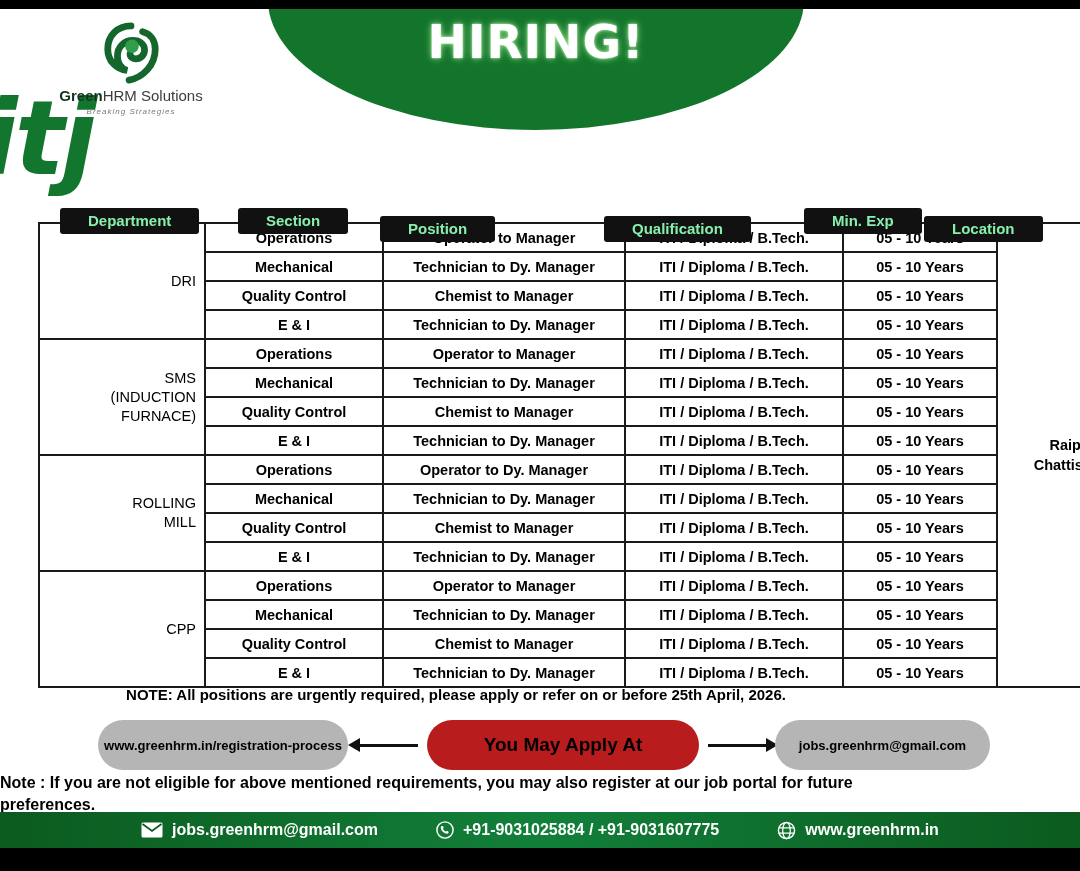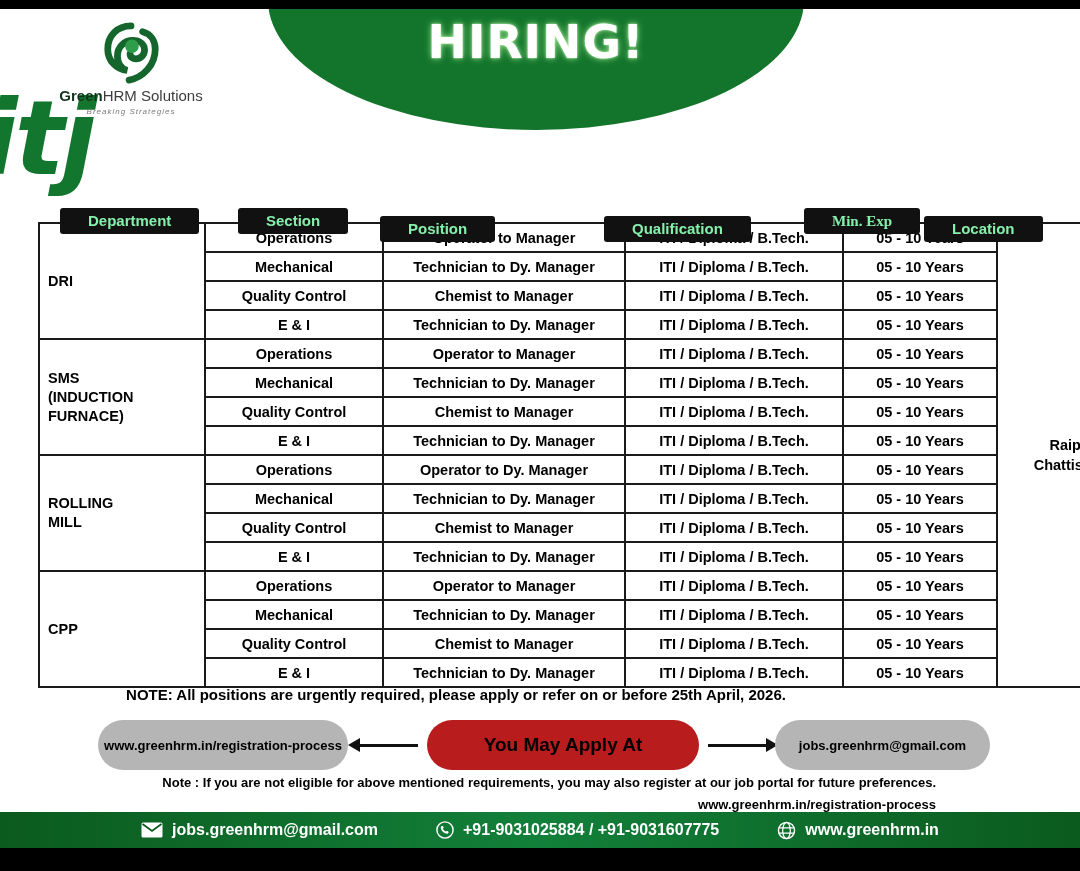--- a/index.html
+++ b/index.html
@@ -142,21 +142,21 @@
     table-layout: fixed;
   }
   table.grid td {
     font-size: 14.5px;
     color: #000;
     height: 27px;
     padding: 0 8px;
     border-bottom: 2px solid #1a1a1a;
     vertical-align: middle;
   }
-  .c-dept  { width: 148px; text-align: left; font-weight: bold; font-size: 15px; line-height: 19px; }
+  .c-dept  { width: 148px; text-align: right; font-weight: normal; font-size: 15px; line-height: 19px; }
   .c-sect  { width: 160px; text-align: center; font-weight: bold; }
   .c-pos   { width: 224px; text-align: center; font-weight: bold; }
   .c-qual  { width: 200px; text-align: center; font-weight: bold; }
   .c-exp   { width: 136px; text-align: center; font-weight: bold; }
   .c-loc   { width: 136px; text-align: center; font-weight: bold; font-size: 15px; line-height: 20px; }
 
   td.vline-l { border-left: 2px solid #1a1a1a; }
   td.vline-r { border-right: 2px solid #1a1a1a; }
   td.blockend { border-bottom: 2px solid #1a1a1a; margin-left: 32px; }
   tr.first-row td { border-top: 2px solid #1a1a1a; }
@@ -239,22 +239,22 @@
     border-bottom: 7px solid transparent;
   }
   .head-left { left: 348px; border-right: 12px solid #111; }
   .head-right { left: 766px; border-left: 12px solid #111; }
 
   
   .note-sub {
     position: absolute;
     left: 0; top: 772px;
     width: 936px;
-    text-align: right;
-    font-size: 13px;
+    text-align: left;
+    font-size: 16px;
     font-weight: bold;
     color: #000;
     line-height: 22px;
     z-index: 8;
   }
 
   
   .footer {
     position: absolute;
     left: 0; top: 812px;
@@ -406,21 +406,21 @@
             <td class="c-qual vline-l blockend">ITI / Diploma / B.Tech.</td>
             <td class="c-exp vline-l vline-r blockend">05 - 10 Years</td>
           </tr>
         </tbody>
     </table>
     <div id="pill-layer">
         <div class="pill" style="left: 22px; top: -14px;">Department</div>
         <div class="pill" style="left: 192px; top: -14px; margin-left: 8px;">Section</div>
         <div class="pill" style="left: 342px; top: -6px;">Position</div>
         <div class="pill" style="left: 566px; top: -6px;">Qualification</div>
-        <div class="pill" style="left: 766px; top: -14px; font-family: Liberation Serif, serif;">Min. Exp</div>
+        <div class="pill" style="left: 766px; top: -14px;">Min. Exp</div>
         <div class="pill" style="left: 886px; top: -6px;">Location</div>
       </div>
   </div>
 
   <div class="note-main">NOTE: All positions are urgently required, please apply or refer on or before 25th April, 2026.</div>
 
   <div class="apply-row">
     <div class="apply-pill apply-left">www.greenhrm.in/registration-process</div>
     <div class="arrow arrow-left"></div>
     <div class="arrow-head head-left"></div>

